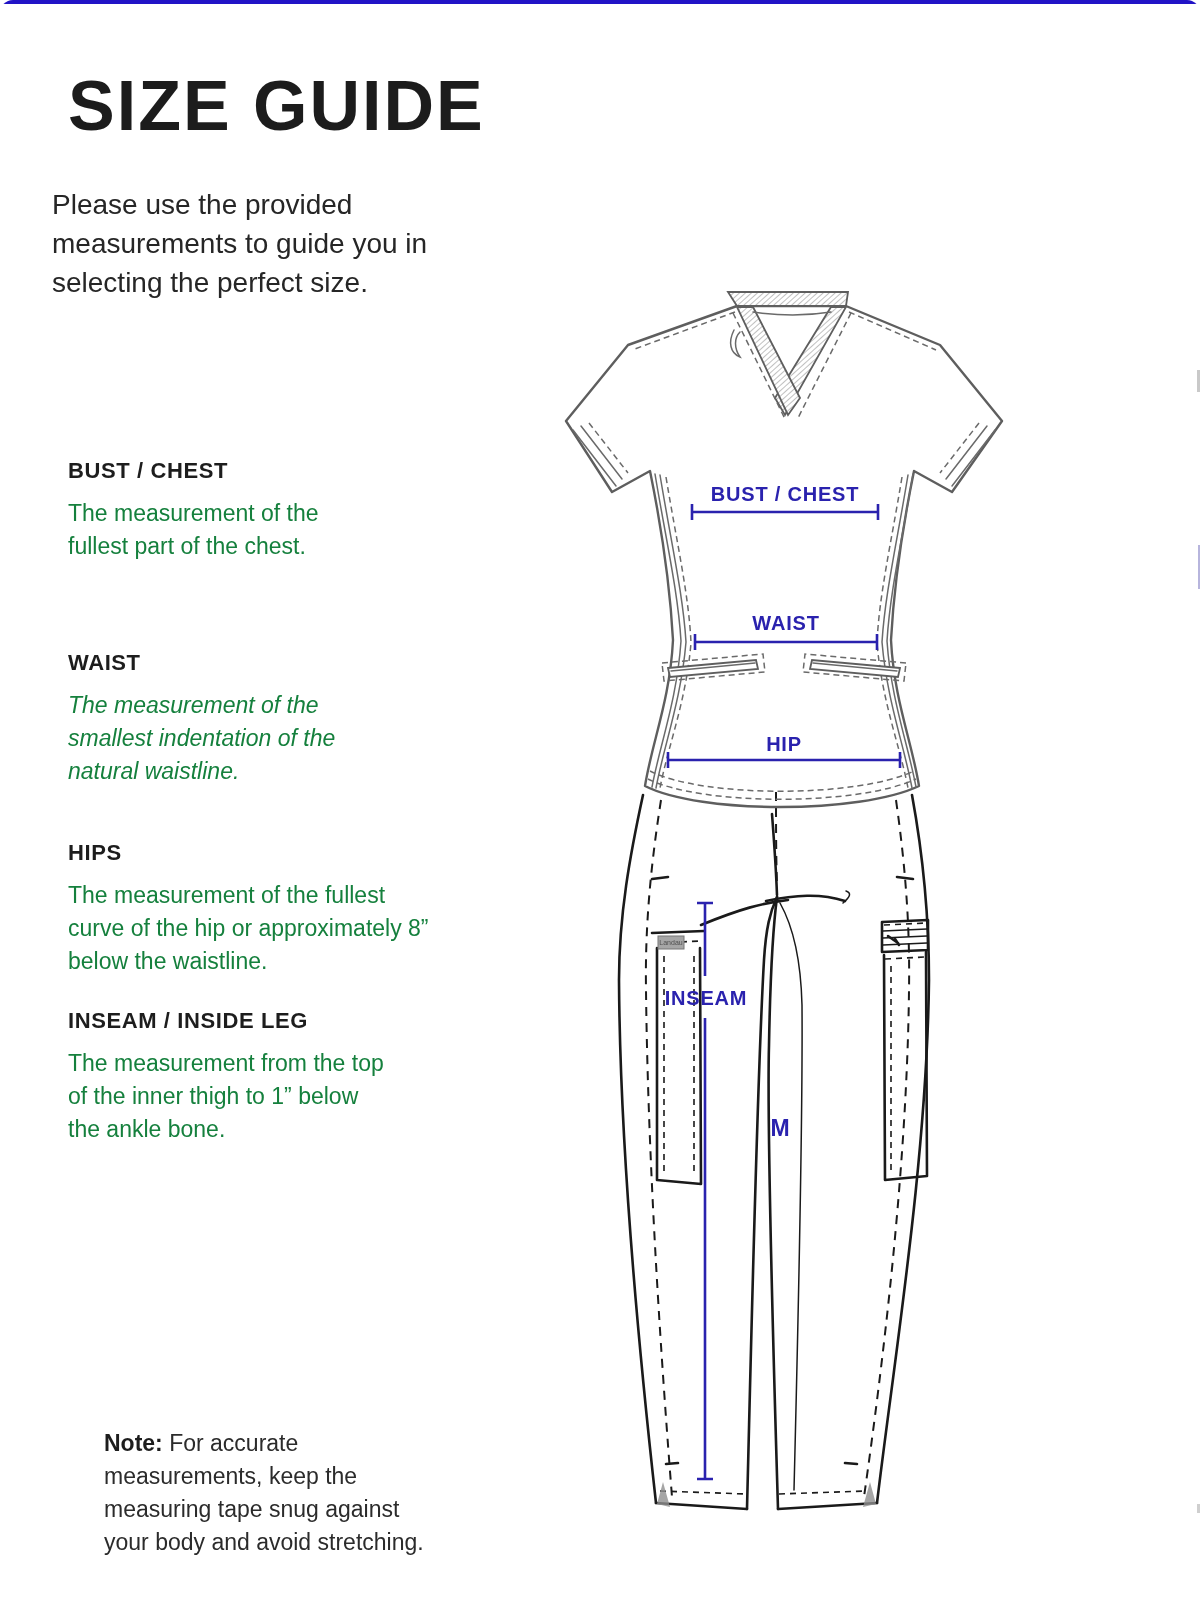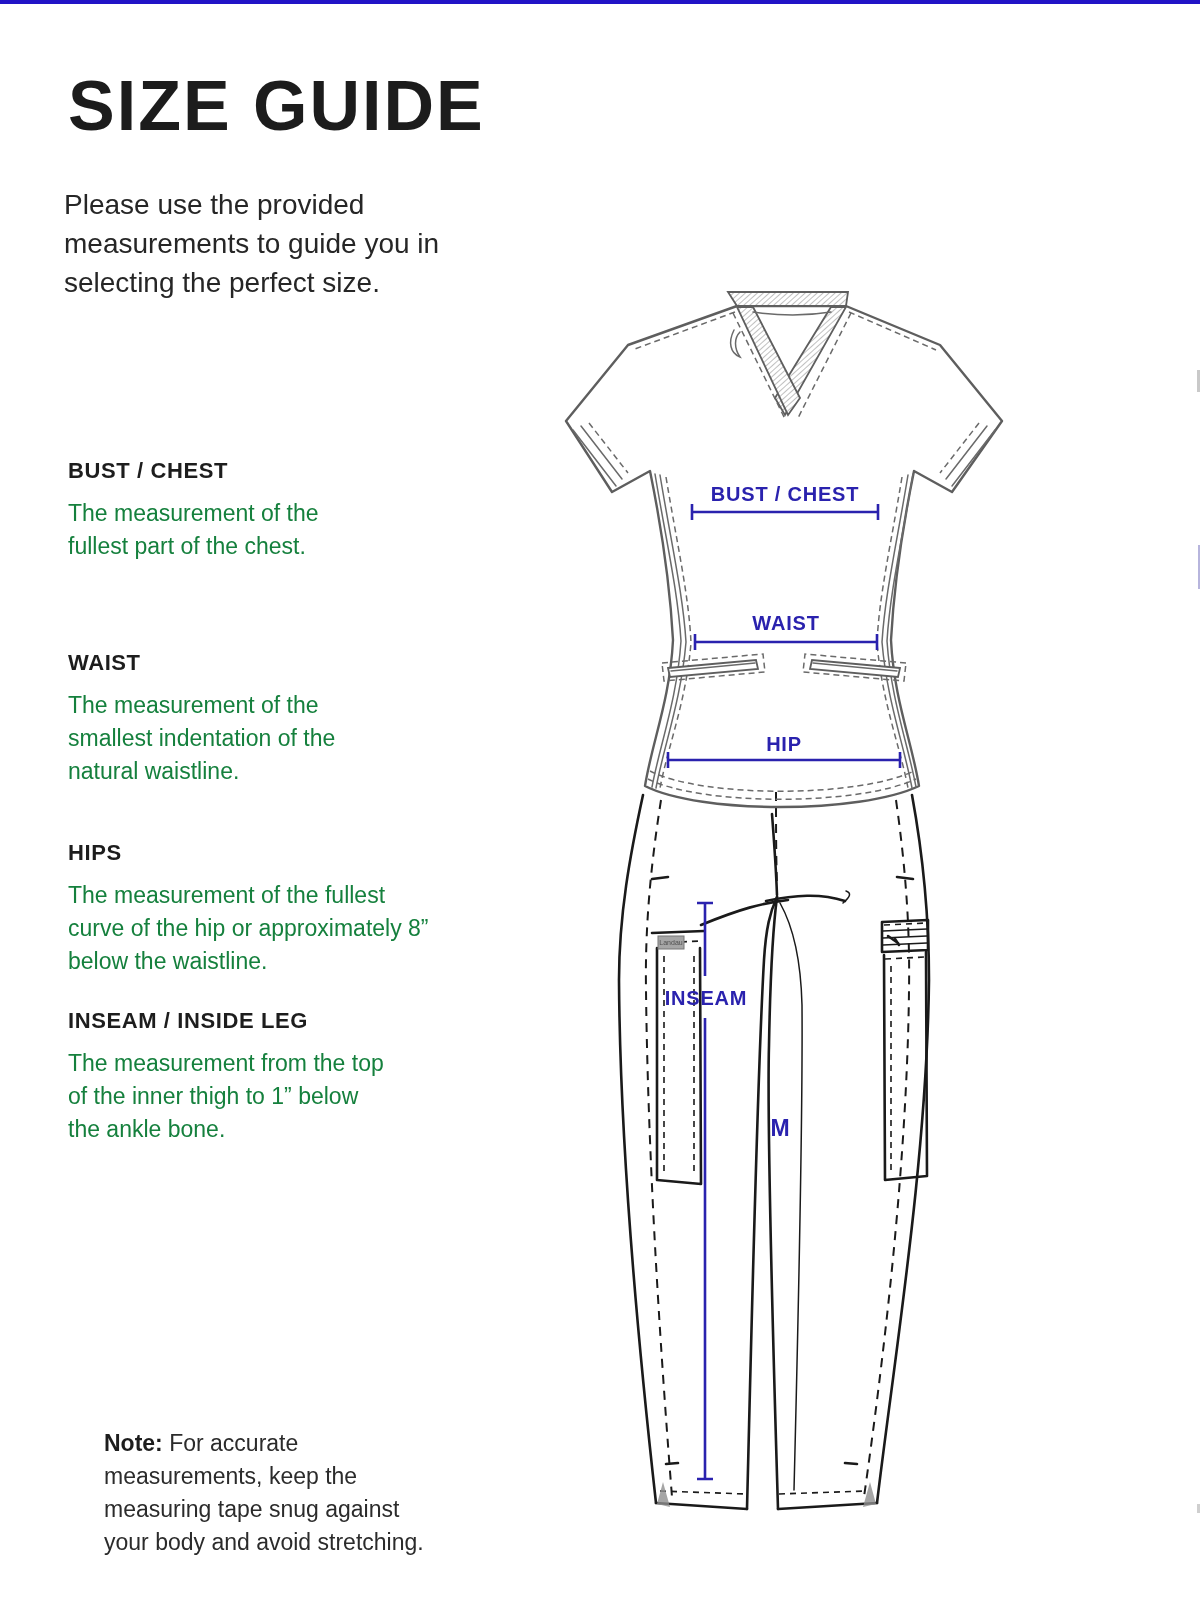--- a/index.html
+++ b/index.html
@@ -1,28 +1,28 @@
 <!DOCTYPE html>
 <html><head>
 <meta charset="utf-8">
 <style>
   html,body{margin:0;padding:0;background:#ffffff;}
   #page{position:relative;width:1200px;height:1600px;background:#ffffff;overflow:hidden;
-        font-family:"Liberation Sans",sans-serif;color:#222;}
+        font-family:"Liberation Sans",sans-serif;color:#222;border-radius:13px;}
   #topbar{position:absolute;left:0;top:0;width:1200px;height:4px;background:#2113c6;}
   .title{position:absolute;left:68px;top:64px;font-size:70px;line-height:84px;font-weight:700;
          letter-spacing:2px;color:#1c1c1c;}
-  .intro{position:absolute;left:64px;top:185px;max-width:450px;font-size:28px;line-height:39px;
+  .intro{position:absolute;left:52px;top:185px;max-width:450px;font-size:28px;line-height:39px;
          color:#262626;}
   .section{position:absolute;left:68px;}
   .section h3{margin:0 0 13px 0;font-size:22px;line-height:26px;font-weight:700;
               letter-spacing:.6px;color:#1d1d1d;}
   .section p{margin:0;font-size:23px;line-height:33px;color:#15803d;}
   .s1{top:458px;} .s1 p{max-width:300px;}
-  .s2{top:650px;} .s2 p{max-width:300px;}
+  .s2{top:650px;} .s2 p{max-width:300px;font-style:italic;}
   .s3{top:840px;} .s3 p{max-width:365px;}
   .s4{top:1008px;} .s4 p{max-width:320px;}
   .note{position:absolute;left:68px;top:1404px;max-width:335px;font-size:23px;line-height:33px;
         color:#2b2b2b;margin-left:36px;}
   .note b{color:#1d1d1d;}
   #diagram{position:absolute;left:520px;top:270px;width:680px;height:1325px;}
   .gline{stroke:#5e5e5e;fill:none;stroke-width:2.4;stroke-linecap:round;stroke-linejoin:round;}
   .gthin{stroke:#6a6a6a;fill:none;stroke-width:1.5;stroke-linecap:round;}
   .gdash{stroke:#6a6a6a;fill:none;stroke-width:1.5;stroke-dasharray:6 4;stroke-linecap:butt;}
   .pline{stroke:#1a1a1a;fill:none;stroke-width:2.6;stroke-linecap:round;stroke-linejoin:round;}

